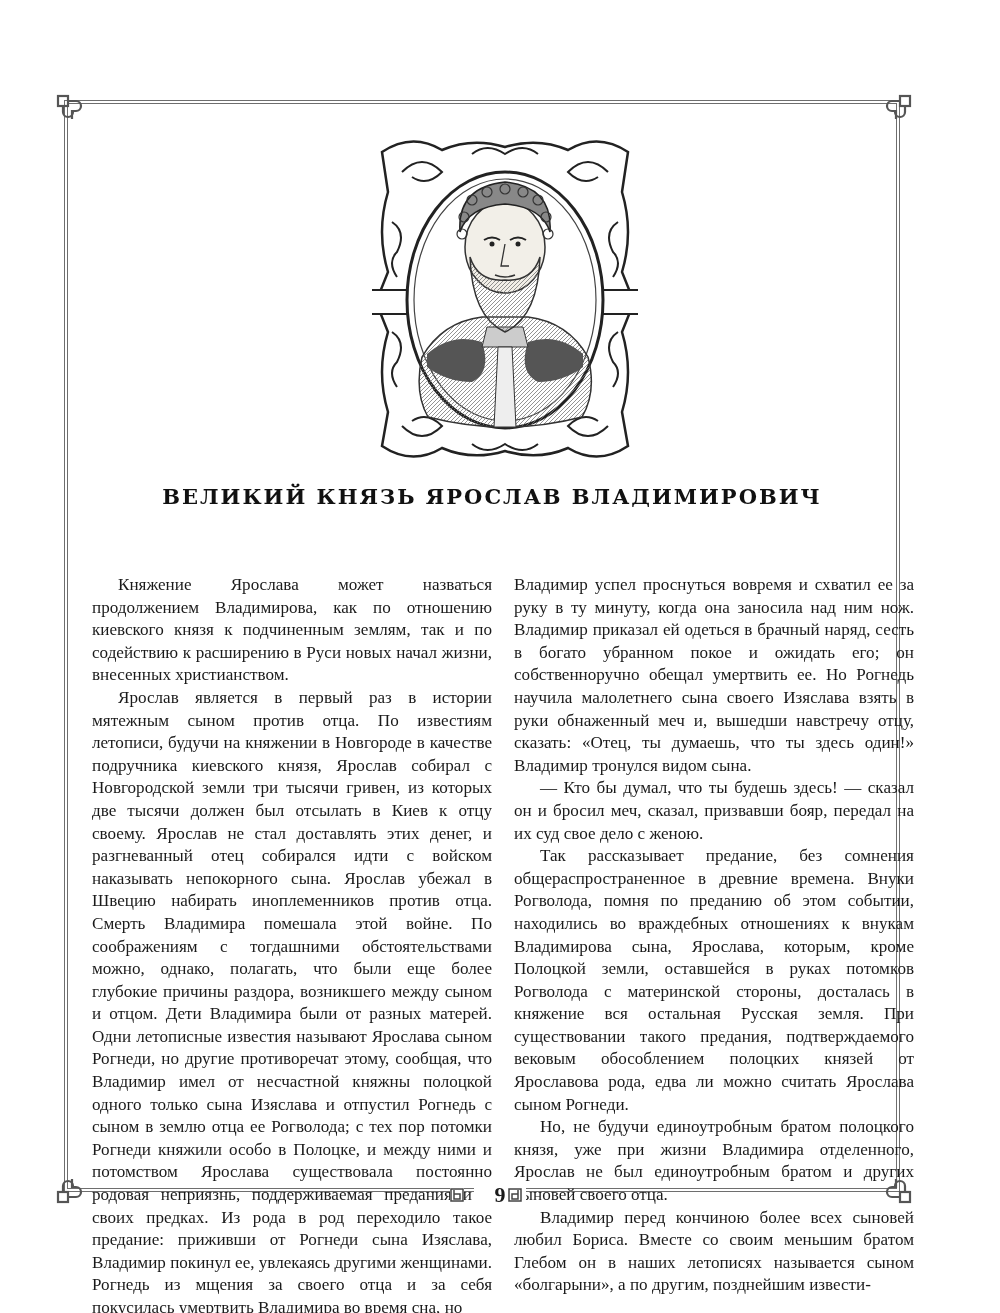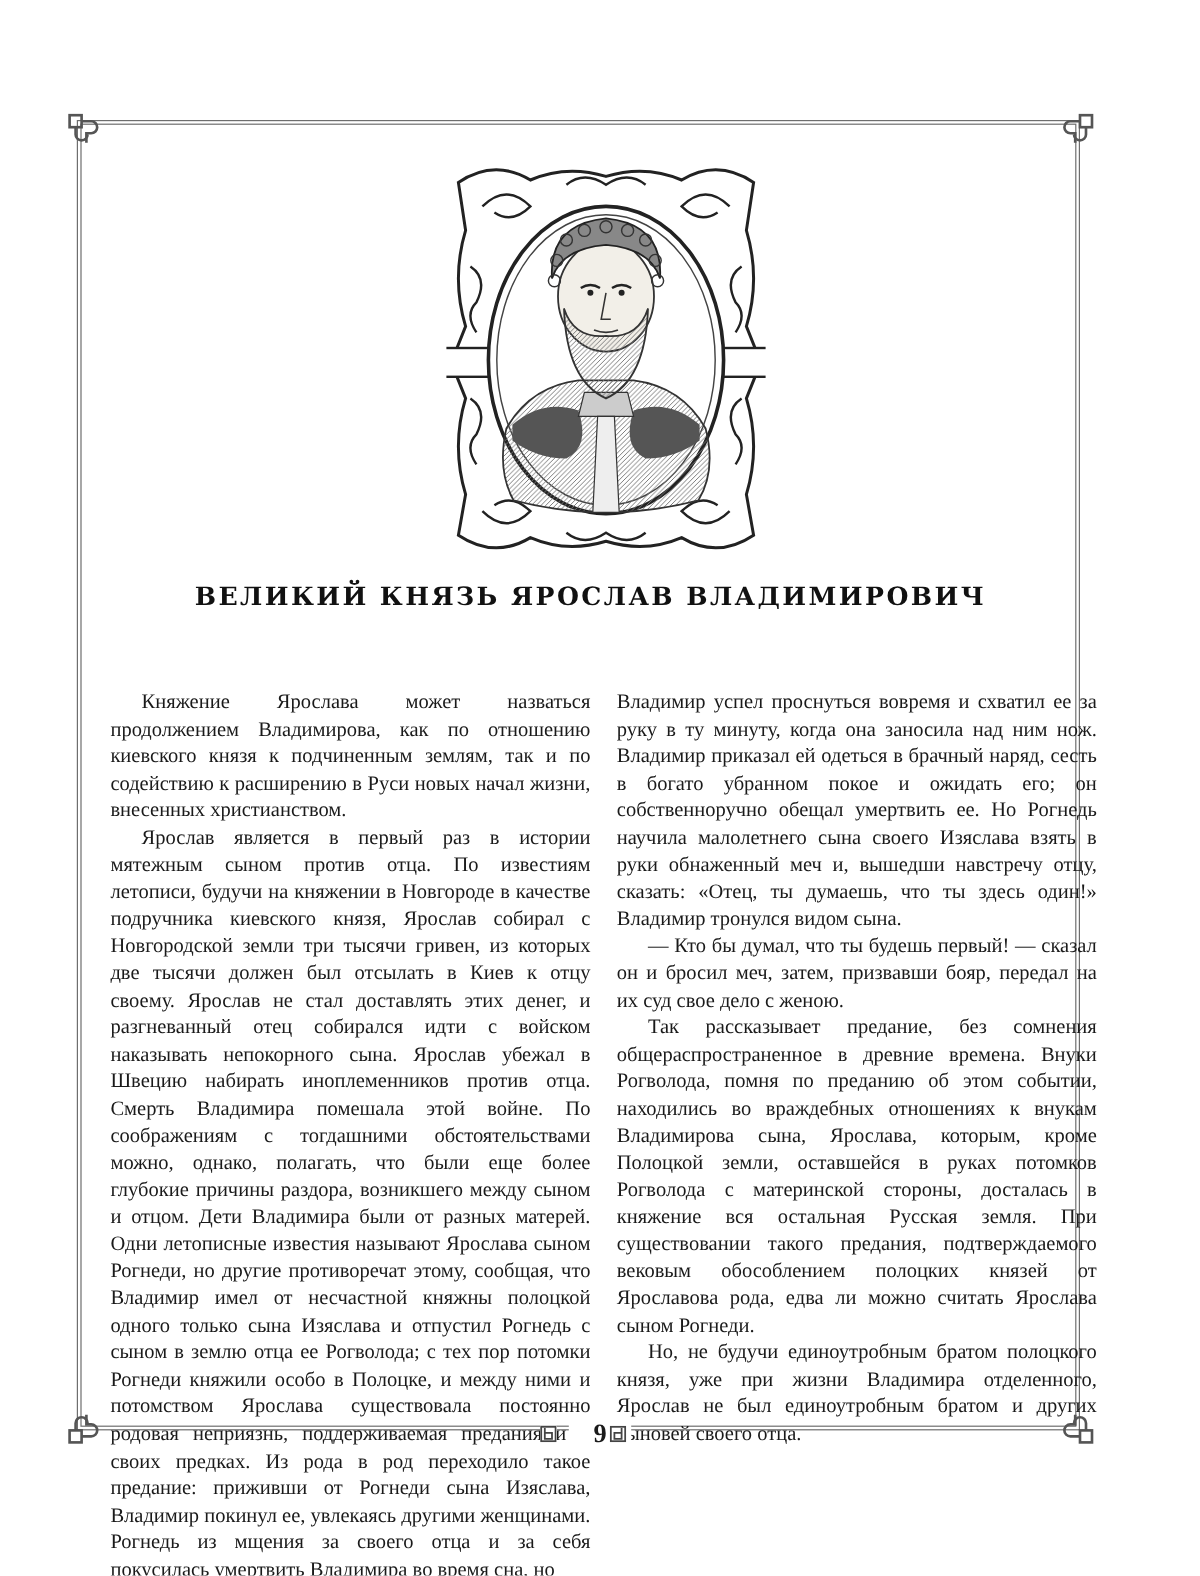--- a/index.html
+++ b/index.html
@@ -111,23 +111,24 @@
 
 <div class="title">Великий князь Ярослав Владимирович</div>
 
 <div class="col left">
   <p>Княжение Ярослава может назваться продолжением Владимирова, как по отношению киевского князя к подчиненным землям, так и по содействию к расширению в Руси новых начал жизни, внесенных христианством.</p>
   <p>Ярослав является в первый раз в истории мятежным сыном против отца. По известиям летописи, будучи на княжении в Новгороде в качестве подручника киевского князя, Ярослав собирал с Новгородской земли три тысячи гривен, из которых две тысячи должен был отсылать в Киев к отцу своему. Ярослав не стал доставлять этих денег, и разгневанный отец собирался идти с войском наказывать непокорного сына. Ярослав убежал в Швецию набирать иноплеменников против отца. Смерть Владимира помешала этой войне. По соображениям с тогдашними обстоятельствами можно, однако, полагать, что были еще более глубокие причины раздора, возникшего между сыном и отцом. Дети Владимира были от разных матерей. Одни летописные известия называют Ярослава сыном Рогнеди, но другие противоречат этому, сообщая, что Владимир имел от несчастной княжны полоцкой одного только сына Изяслава и отпустил Рогнедь с сыном в землю отца ее Рогволода; с тех пор потомки Рогнеди княжили особо в Полоцке, и между ними и потомством Ярослава существовала постоянно родовая неприязнь, поддерживаемая преданиями о своих предках. Из рода в род переходило такое предание: приживши от Рогнеди сына Изяслава, Владимир покинул ее, увлекаясь другими женщинами. Рогнедь из мщения за своего отца и за себя покусилась умертвить Владимира во время сна, но</p>
 </div>
 
 <div class="col right">
   <p class="noindent">Владимир успел проснуться вовремя и схватил ее за руку в ту минуту, когда она заносила над ним нож. Владимир приказал ей одеться в брачный наряд, сесть в богато убранном покое и ожидать его; он собственноручно обещал умертвить ее. Но Рогнедь научила малолетнего сына своего Изяслава взять в руки обнаженный меч и, вышедши навстречу отцу, сказать: «Отец, ты думаешь, что ты здесь один!» Владимир тронулся видом сына.</p>
-  <p>— Кто бы думал, что ты будешь первый! — сказал он и бросил меч, затем, призвавши бояр, передал на их суд свое дело с женою.</p>
+  <p>— Кто бы думал, что ты будешь здесь! — сказал он и бросил меч, сказал, призвавши бояр, передал на их суд свое дело с женою.</p>
   <p>Так рассказывает предание, без сомнения общераспространенное в древние времена. Внуки Рогволода, помня по преданию об этом событии, находились во враждебных отношениях к внукам Владимирова сына, Ярослава, которым, кроме Полоцкой земли, оставшейся в руках потомков Рогволода с материнской стороны, досталась в княжение вся остальная Русская земля. При существовании такого предания, подтверждаемого вековым обособлением полоцких князей от Ярославова рода, едва ли можно считать Ярослава сыном Рогнеди.</p>
   <p>Но, не будучи единоутробным братом полоцкого князя, уже при жизни Владимира отделенного, Ярослав не был единоутробным братом и других сыновей своего отца.</p>
+  <p>Владимир перед кончиною более всех сыновей любил Бориса. Вместе со своим меньшим братом Глебом он в наших летописях называется сыном «болгарыни», а по другим, позднейшим извести-</p>
 </div>
 
 <div class="pn-mark" style="left:450px;">
   <svg viewBox="0 0 14 14">
       <g fill="none" stroke="#444" stroke-width="1.5">
         <rect x="1" y="1" width="12" height="12"></rect>
         <path d="M4 2 v9 h6 v-5 h-6"></path>
       </g>
     </svg>
 </div>

